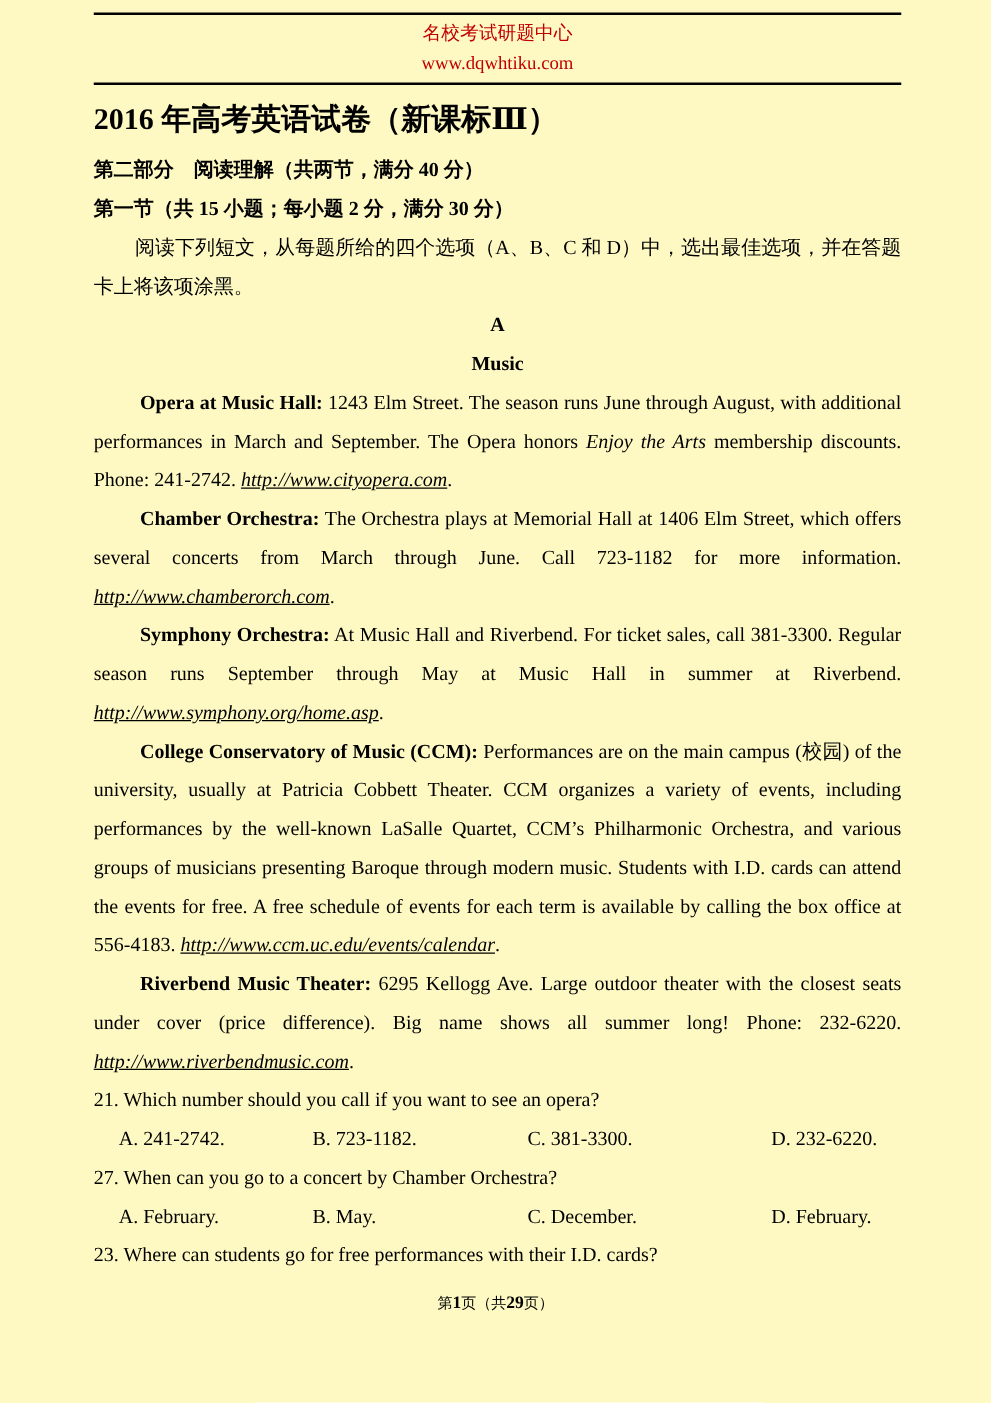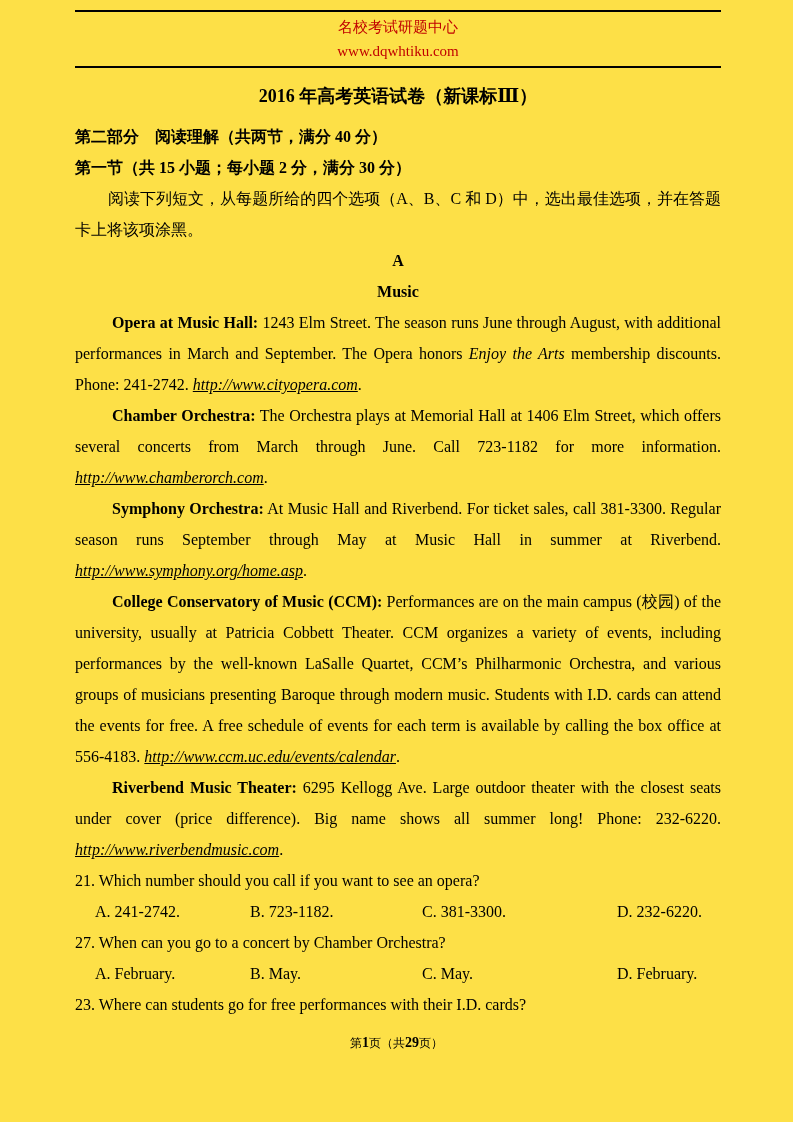--- a/index.html
+++ b/index.html
@@ -1,29 +1,29 @@
 <!DOCTYPE html>
 <html><head>
 <meta charset="utf-8">
 <style>
   html, body { margin:0; padding:0; background:#ffffff; }
   .page{
     width:793px; height:1122px; position:relative; margin:0 auto;
-    background:#fde047; box-sizing:border-box;
+    background:#fef9c3; box-sizing:border-box;
     padding:10px 72px 0 75px;
     font-family:"Liberation Serif","DejaVu Serif",serif;
     font-size:16px; line-height:31px; color:#000;
     overflow:hidden;
   }
   .rule{ height:0; border-top:2px solid #000; }
   .doc-header{ text-align:center; }
   .hdr-text{ font-size:15px; line-height:24px; color:#c00000; }
   .site-name{ padding-top:3px; }
   .site-url{ padding-bottom:3px; }
-  .doc-title{ font-size:18px; font-weight:bold; text-align:center; line-height:26px; margin:15px 0 12px; }
+  .doc-title{ font-size:24px; font-weight:bold; text-align:left; line-height:26px; margin:15px 0 12px; }
   .heading{ font-weight:bold; }
   .cn-para{ margin:0; text-indent:33px; text-align:justify; }
   .center-line{ text-align:center; font-weight:bold; }
   .para{ margin:0; text-indent:37px; text-align:justify; }
   .b{ font-weight:bold; }
   .i{ font-style:italic; }
   .u{ text-decoration:underline; }
   .q-text{ margin:0; }
   .opts{ display:flex; padding-left:20px;gap:32px; }
   .o-a{ width:123px; }
@@ -76,21 +76,21 @@
         <span class="opt o-c">C. 381-3300.</span>
         <span class="opt o-d">D. 232-6220.</span>
       </div>
     </div>
 
     <div class="qa">
       <p class="q-text">27. When can you go to a concert by Chamber Orchestra?</p>
       <div class="opts">
         <span class="opt o-a">A. February.</span>
         <span class="opt o-b">B. May.</span>
-        <span class="opt o-c">C. May.</span>
+        <span class="opt o-c">C. December.</span>
         <span class="opt o-d">D. February.</span>
       </div>
     </div>
 
     <div class="qa">
       <p class="q-text">23. Where can students go for free performances with their I.D. cards?</p>
     </div>
 
   </div>
 

